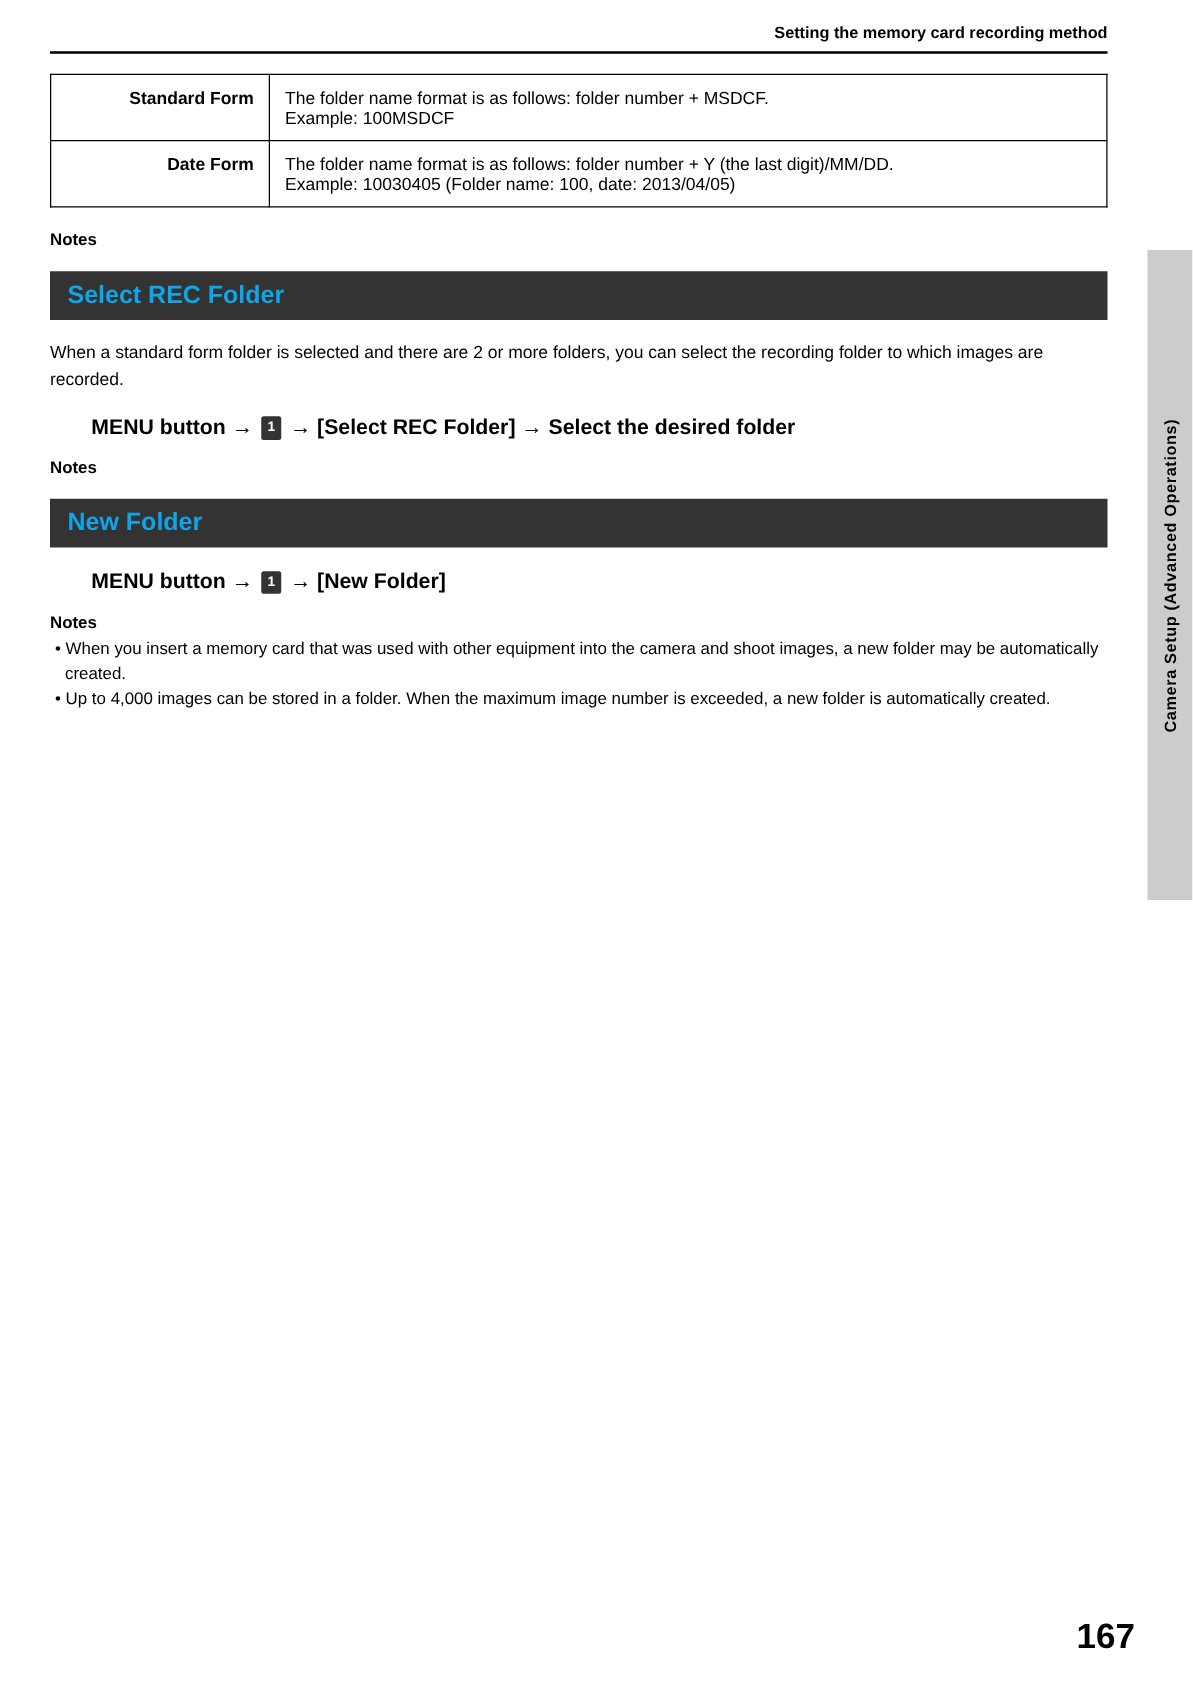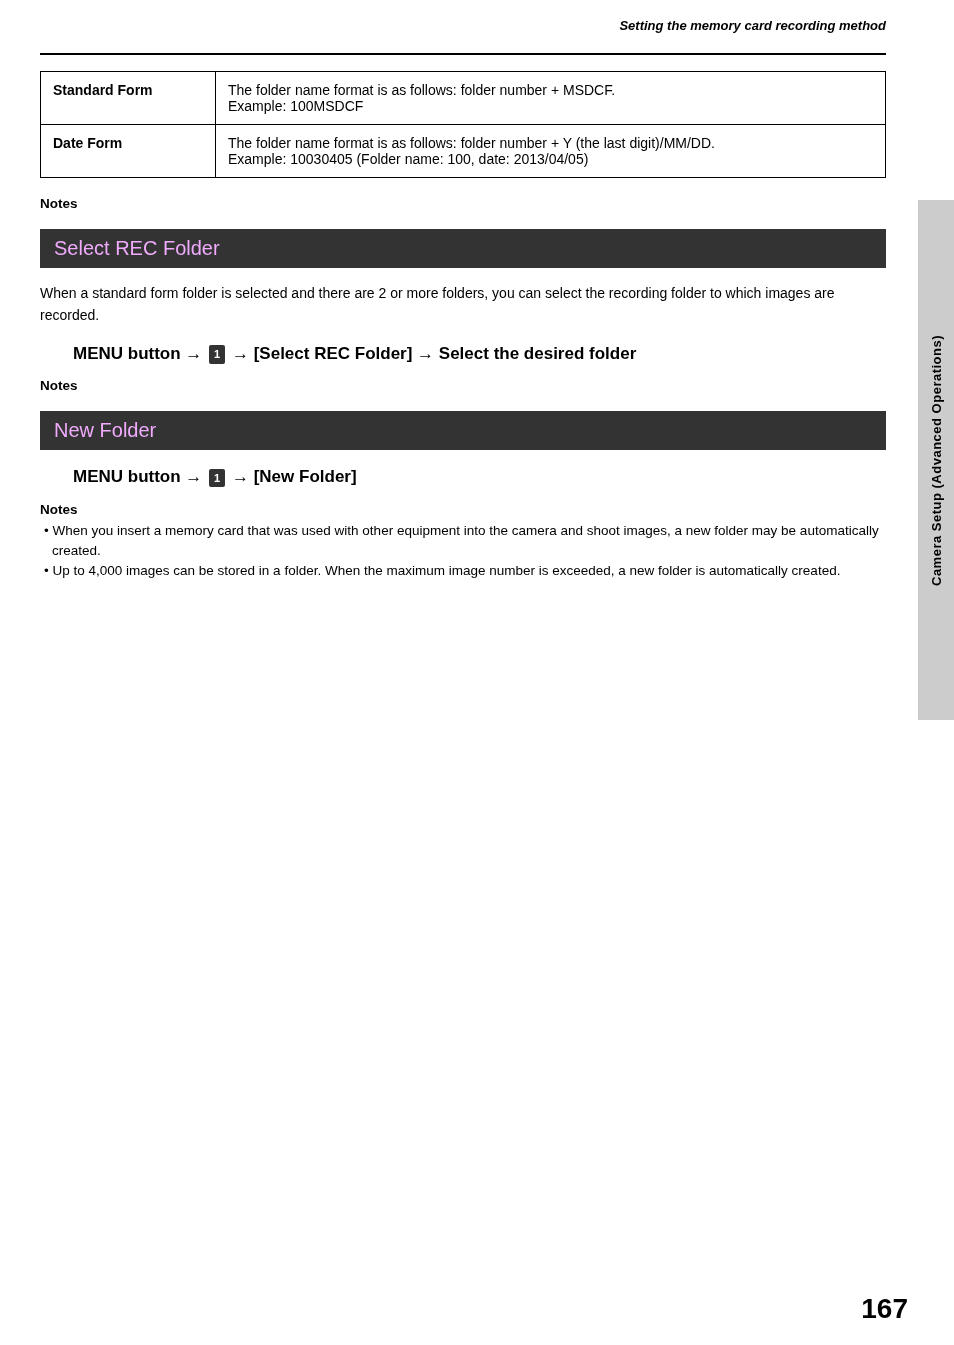--- a/index.html
+++ b/index.html
@@ -43,42 +43,42 @@
     .main-content {
       margin-right: 38px;
       padding: 18px 30px 30px 40px;
     }
 
     
     .page-header {
       text-align: right;
       font-weight: bold;
       font-size: 13px;
-      padding-bottom: 20px;
+      padding-bottom: 8px;
       border-bottom: 2px solid #000;
       margin-bottom: 16px;
-      font-style: italic;
     }
 
     
     .form-table {
       width: 100%;
       border-collapse: collapse;
       margin-bottom: 18px;
       font-size: 14px;
     }
     .form-table td {
       border: 1px solid #000;
       padding: 10px 12px;
       vertical-align: top;
     }
     .form-table .label-cell {
       font-weight: bold;
       width: 175px;
       white-space: nowrap;
+      text-align: right;
     }
 
     
     .notes-block {
       margin-bottom: 18px;
     }
     .notes-title {
       font-weight: bold;
       font-size: 13.5px;
       margin-bottom: 4px;
@@ -89,23 +89,23 @@
       text-indent: -8px;
       line-height: 1.5;
     }
     .notes-item::before {
       content: "• ";
     }
 
     
     .section-header {
       background: #333;
-      color: #f0abfc;
+      color: #0ea5e9;
       font-size: 20px;
-      font-weight: normal;
+      font-weight: bold;
       padding: 8px 14px;
       margin-bottom: 14px;
       margin-top: 4px;
     }
 
     
     .body-text {
       font-size: 14px;
       line-height: 1.6;
       margin-bottom: 14px;

